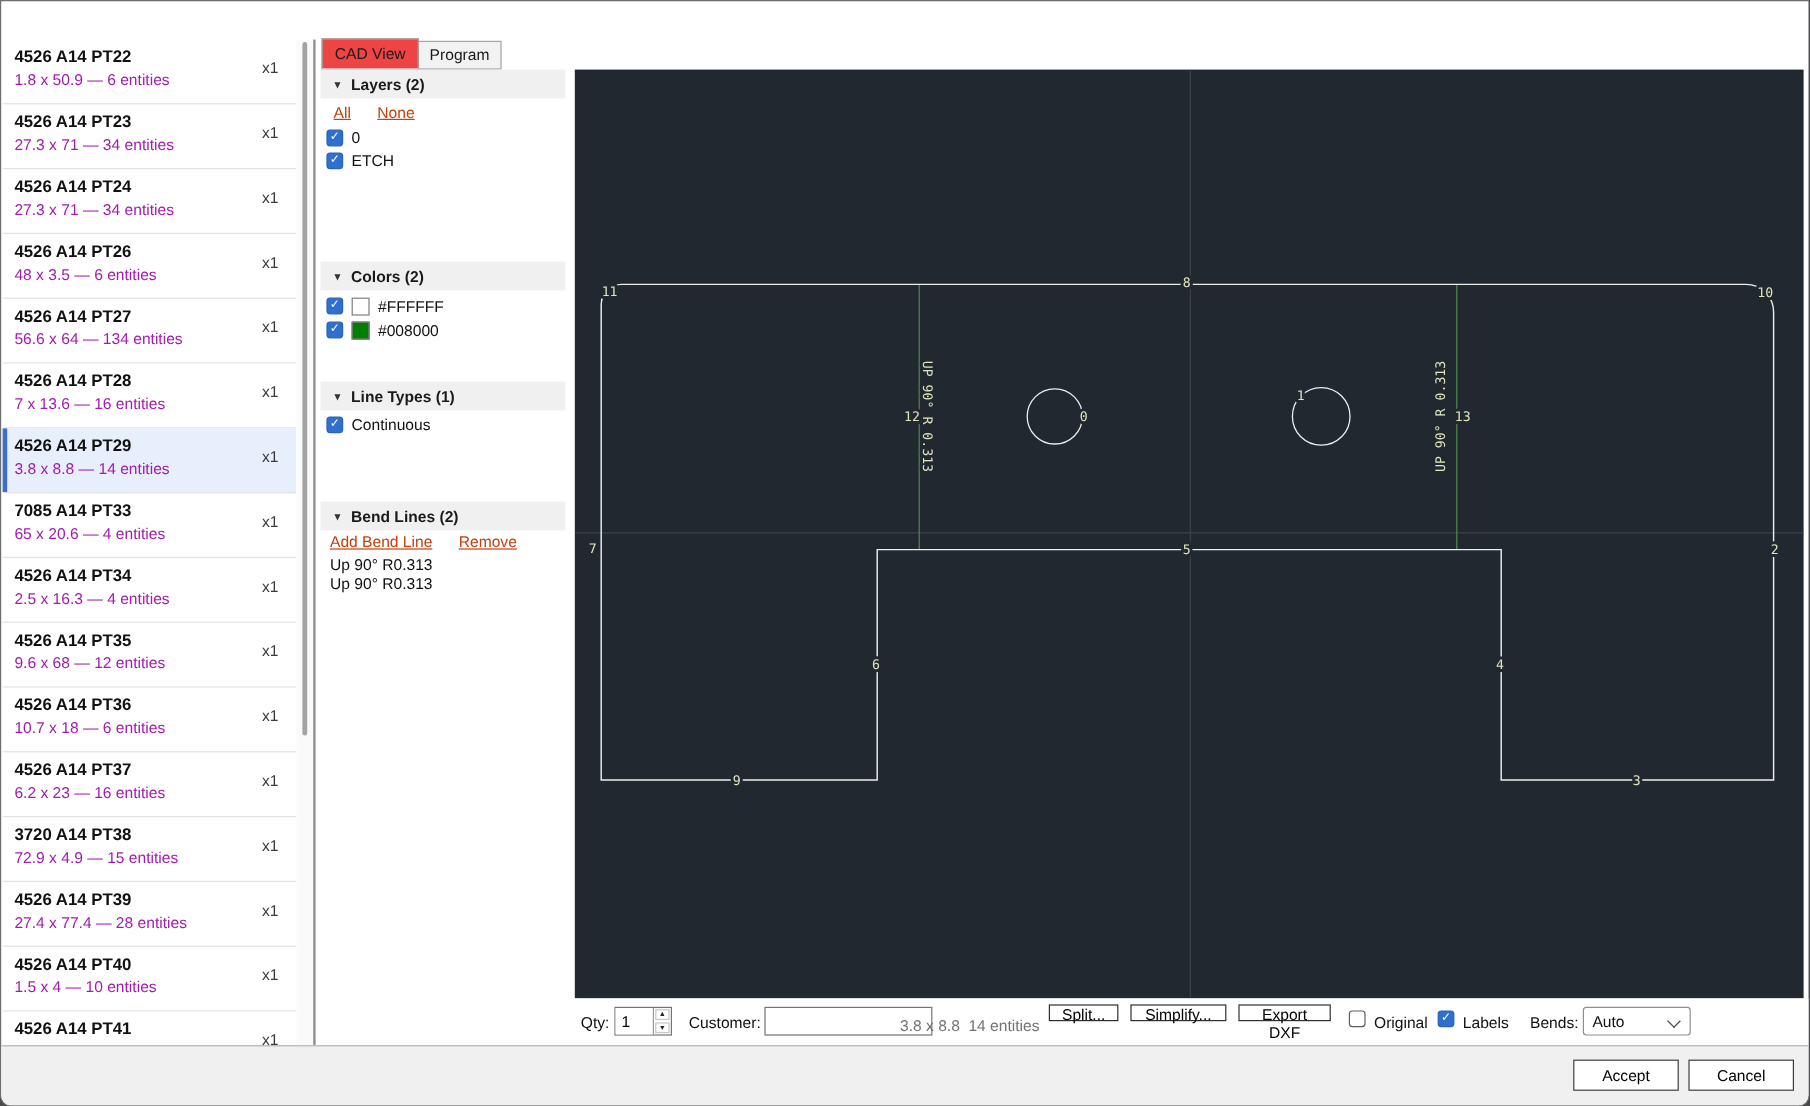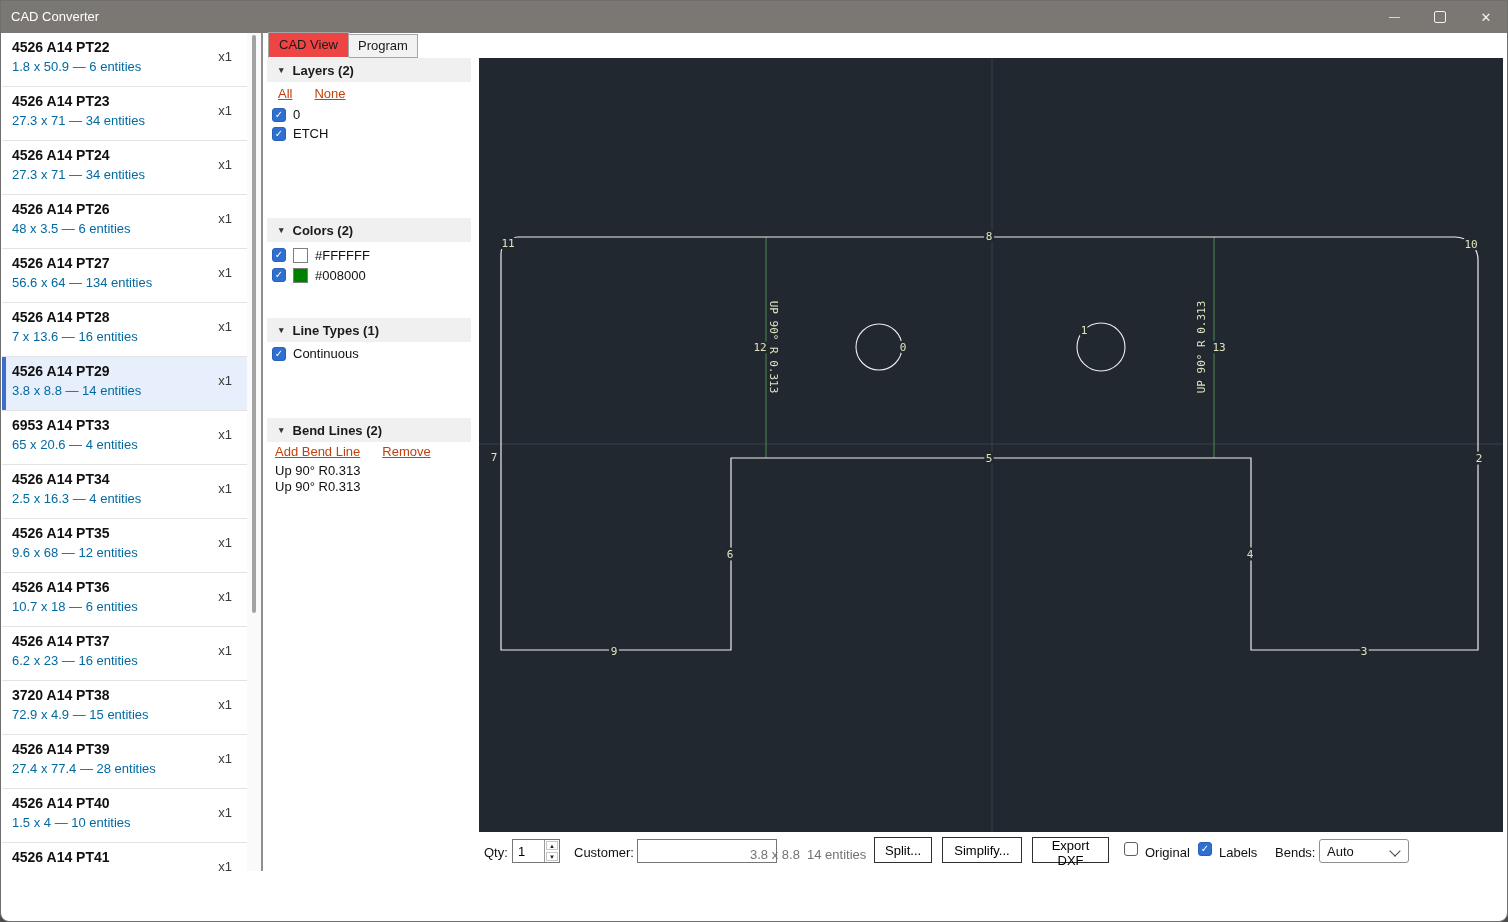--- a/index.html
+++ b/index.html
@@ -11,21 +11,21 @@
   #titlebar .title{position:absolute;left:10px;top:0;line-height:32px;color:#fff;font-size:13px;}
   .wbtn{position:absolute;top:0;width:46px;height:32px;display:flex;align-items:center;justify-content:center;color:#f2f2f2;}
   #btn-min{right:92px}#btn-max{right:46px}#btn-close{right:0}
   #btn-min .glyph{width:11px;height:1px;background:#d8d6d4;}
   #btn-max .glyph{width:10px;height:10px;border:1px solid #f2f2f2;border-radius:2px;}
   #btn-close .glyph{font-size:13px;line-height:13px;}
   
   #list{position:absolute;left:1px;top:32px;width:245px;height:838px;background:#fff;overflow:hidden;}
   .item{position:relative;height:47px;border-bottom:1px solid #e3e3e3;padding:6px 10px 0 10px;box-sizing:content-box;}
   .item .t{font-size:14px;font-weight:bold;color:#111;}
-  .item .s{font-size:13px;color:#0369a1;margin-top:4px;}
+  .item .s{font-size:13px;color:#a21caf;margin-top:4px;}
   .item .q{position:absolute;right:15px;top:16px;font-size:13px;color:#3a3a3a;}
   .item.selected{background:#e8effc;}
   .item.selected::before{content:"";position:absolute;left:0;top:0;bottom:0;width:4px;background:#3c6ed0;}
   #list-scrollbar{position:absolute;left:246px;top:32px;width:14px;height:838px;background:#fafafa;}
   #scroll-thumb{position:absolute;left:5px;top:2px;width:4px;height:578px;background:#a3a3a3;border-radius:2px;}
   #divider{position:absolute;left:260px;top:32px;width:2px;height:838px;background:#8f8f8f;}
   
   #tabs{position:absolute;left:267px;top:32px;height:25px;display:flex;align-items:flex-end;}
   .tab{font-size:13px;color:#1a1a1a;border:1px solid #a5a5a5;background:#f2f2f2;padding:3px 9px 4px;margin-left:-1px;}
   .tab.active{background:#ef4444;padding:4px 10px 5px;border-bottom:1px solid #fff;z-index:2;margin-left:0;}
@@ -57,21 +57,21 @@
   
   #toolbar{position:absolute;left:478px;top:831px;width:1030px;height:39px;background:#fff;font-size:13px;color:#111;}
   .tlabel{position:absolute;top:13px;}
   .tinfo{position:absolute;top:15px;color:#737373;}
   #qty-box{position:absolute;left:33px;top:7px;width:48px;height:24px;border:1px solid #767676;box-sizing:border-box;display:flex;}
   #qty-input{width:26px;border:none;outline:none;font:13px "Liberation Sans",sans-serif;padding:0 0 0 5px;}
   #qty-spin{width:20px;border-left:1px solid #9a9a9a;display:flex;flex-direction:column;}
   #qty-spin span{flex:1;display:flex;align-items:center;justify-content:center;font-size:6px;color:#222;border:1px solid #c7c7c7;margin:1px;}
   #customer-input{position:absolute;left:158px;top:7px;width:140px;height:24px;border:1px solid #767676;box-sizing:border-box;
     font:13px "Liberation Sans",sans-serif;padding:0 4px;outline:none;}
-  .tbtn{position:absolute;top:5px;height:26px;background:#fff;border:1px solid #2f2f2f;
+  .tbtn{position:absolute;top:5px;height:14px;background:#fff;border:1px solid #2f2f2f;
     font:13px "Liberation Sans",sans-serif;padding:0 10px;box-sizing:border-box;}
   #btn-split{left:395px;width:58px;}
   #btn-simplify{left:463px;width:80px;}
   #btn-export{left:553px;width:77px;}
   #cb-original{position:absolute;left:645px;top:10px;}
   #lbl-original{position:absolute;left:666px;top:13px;}
   #cb-labels{position:absolute;left:719px;top:10px;}
   #lbl-labels{position:absolute;left:740px;top:13px;}
   #lbl-bends{position:absolute;left:796px;top:13px;}
   #bends-select{position:absolute;left:840px;top:7px;width:90px;height:24px;border:1px solid #8f8f8f;border-radius:3px;
@@ -83,32 +83,20 @@
   .fbtn{position:absolute;top:11px;width:88px;height:26px;background:#fff;border:1px solid #3c3c3c;
     font:13px "Liberation Sans",sans-serif;box-sizing:border-box;}
   #btn-accept{left:1310px;}
   #btn-cancel{left:1406px;}
 </style>
 </head>
 <body>
 
 <div id="window">
 
-  <div id="titlebar">
-    <span class="title">CAD Converter</span>
-    <div class="wbtn" id="btn-min">
-        <span class="glyph"></span>
-      </div>
-    <div class="wbtn" id="btn-max">
-        <span class="glyph"></span>
-      </div>
-    <div class="wbtn" id="btn-close">
-        <span class="glyph">✕</span>
-      </div>
-  </div>
 
   <div id="list">
       <div class="item">
         <div class="t">4526 A14 PT22</div>
         <div class="s">1.8 x 50.9 — 6 entities</div>
         <span class="q">x1</span>
       </div>
       <div class="item">
         <div class="t">4526 A14 PT23</div>
         <div class="s">27.3 x 71 — 34 entities</div>
@@ -133,21 +121,21 @@
         <div class="t">4526 A14 PT28</div>
         <div class="s">7 x 13.6 — 16 entities</div>
         <span class="q">x1</span>
       </div>
       <div class="item selected">
         <div class="t">4526 A14 PT29</div>
         <div class="s">3.8 x 8.8 — 14 entities</div>
         <span class="q">x1</span>
       </div>
       <div class="item">
-        <div class="t">6953 A14 PT33</div>
+        <div class="t">7085 A14 PT33</div>
         <div class="s">65 x 20.6 — 4 entities</div>
         <span class="q">x1</span>
       </div>
       <div class="item">
         <div class="t">4526 A14 PT34</div>
         <div class="s">2.5 x 16.3 — 4 entities</div>
         <span class="q">x1</span>
       </div>
       <div class="item">
         <div class="t">4526 A14 PT35</div>
@@ -303,14 +291,18 @@
     <span class="tlabel" id="lbl-original">Original</span>
     <span class="cb checked" id="cb-labels"></span>
     <span class="tlabel" id="lbl-labels">Labels</span>
     <span class="tlabel" id="lbl-bends">Bends:</span>
     <span id="bends-select">
       <span>Auto</span>
       <span class="chev"></span>
     </span>
   </div>
 
+  <div id="footer">
+    <button class="fbtn" id="btn-accept">Accept</button>
+    <button class="fbtn" id="btn-cancel">Cancel</button>
+  </div>
 
 </div>
 
 </body></html>

